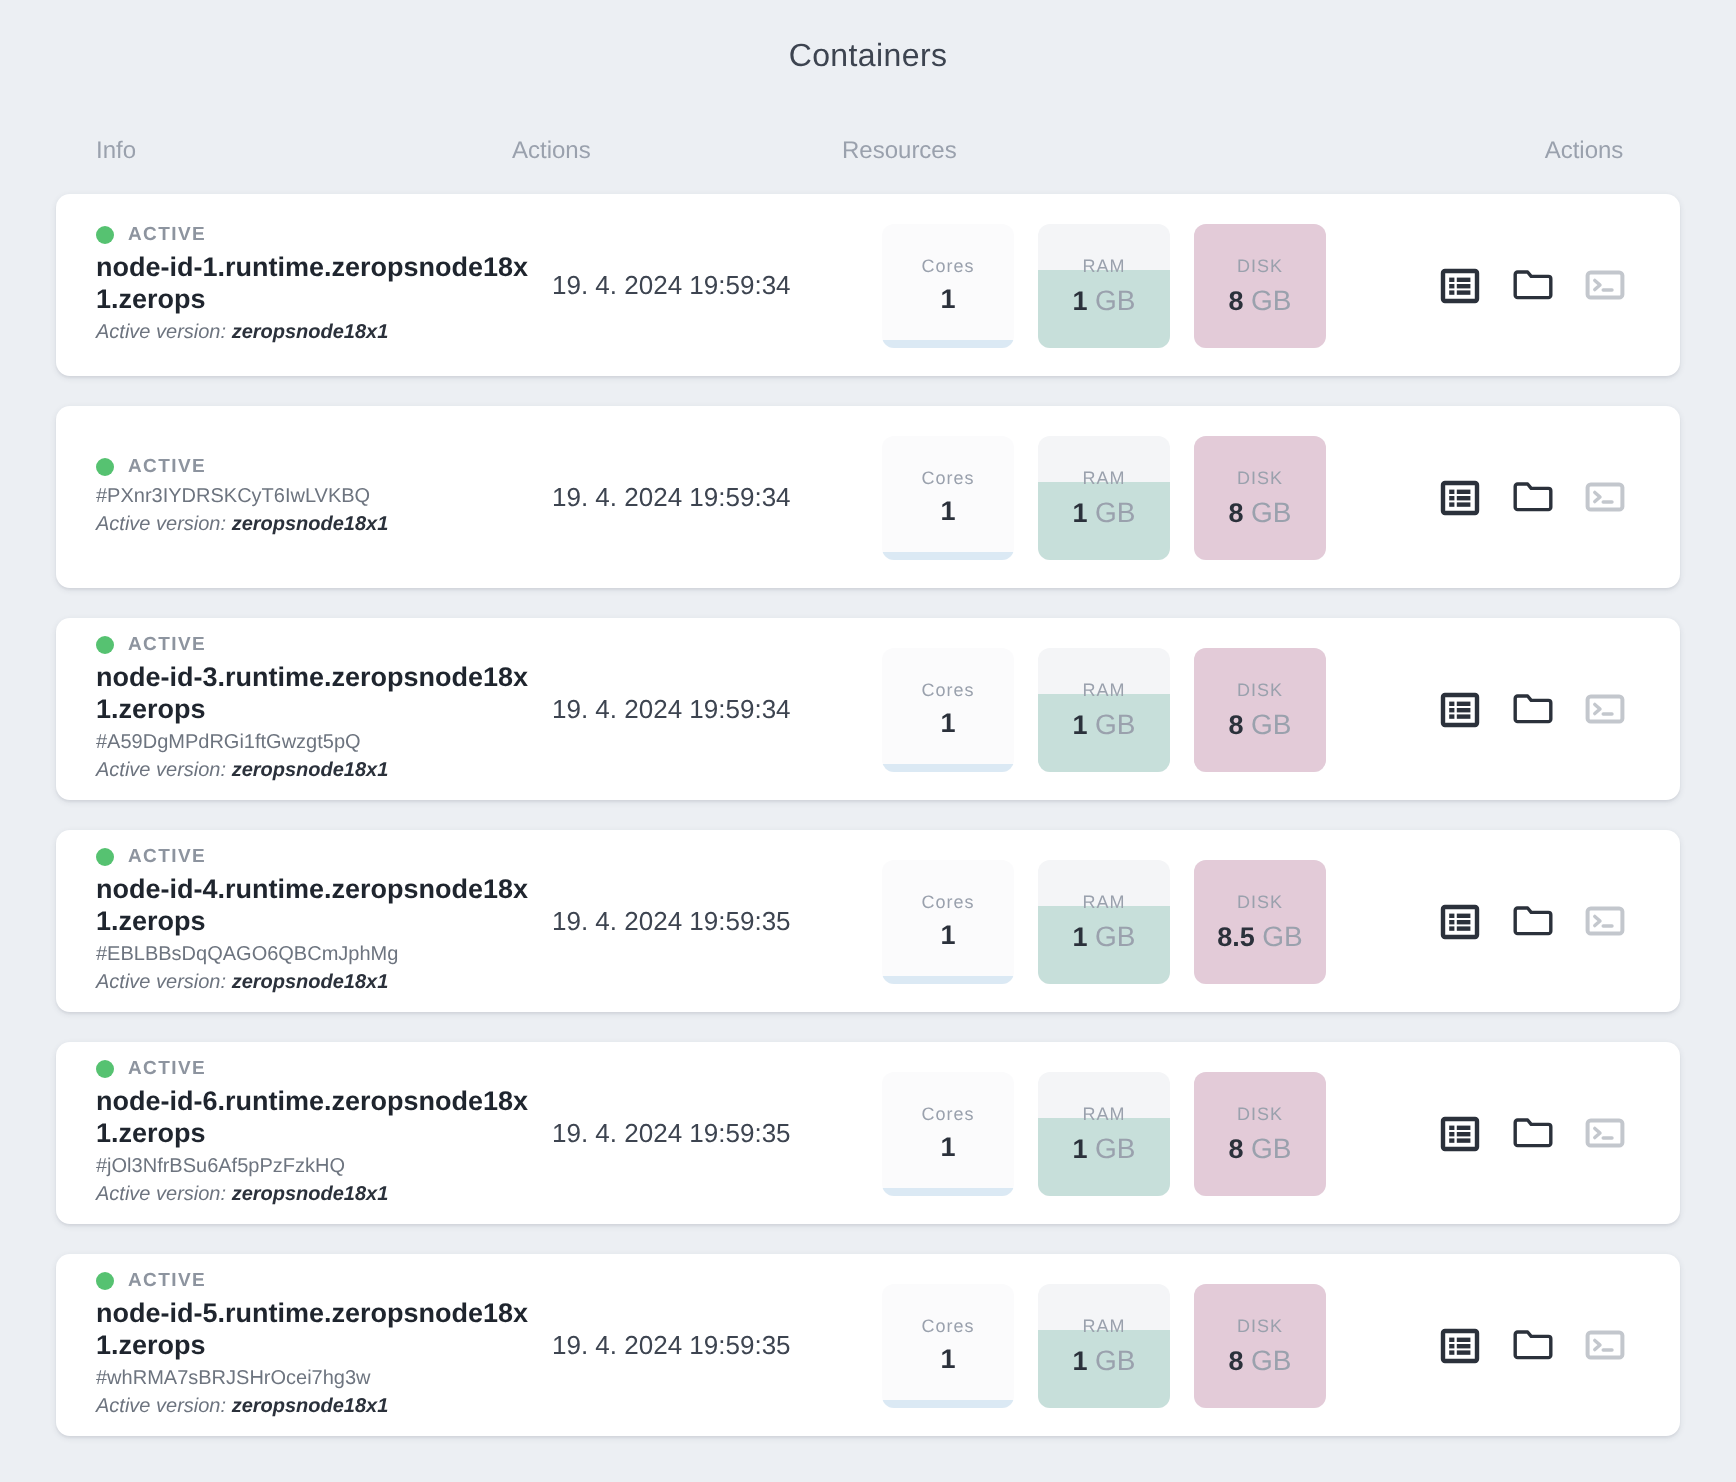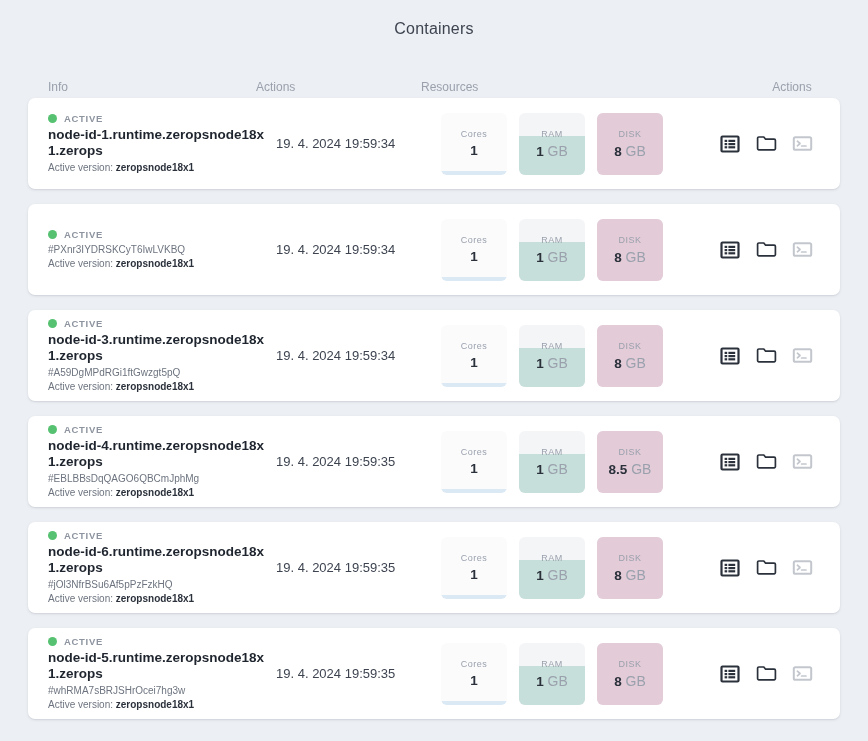--- a/index.html
+++ b/index.html
@@ -18,33 +18,33 @@
     font-weight: 400;
     color: #3d4450;
     padding-top: 20px;
     letter-spacing: .2px;
   }
 
   .col-headers {
     display: flex;
     align-items: center;
     padding: 0 28px;
-    margin-top: 38px;
+    margin-top: 26px;
     height: 22px;
     font-size: 12px;
     color: #9aa1ad;
     font-weight: 400;
   }
   .ch-info      { width: 228px; padding-left: 20px; }
   .ch-created   { width: 165px; }
   .ch-resources { width: 230px; }
   .ch-spacer    { flex: 1; }
   .ch-actions   { width: 96px; text-align: center; }
 
-  .rows { padding: 0 28px; }
+  .rows { padding: 0 28px; margin-top: 11px; }
 
   .row {
     background: #ffffff;
     border-radius: 7px;
     box-shadow: 0 1px 3px rgba(35,45,65,0.10), 0 1px 1px rgba(35,45,65,0.05);
     display: flex;
     align-items: center;
     height: 91px;
     margin-bottom: 15px;
     padding: 0 0 0 20px;
@@ -62,21 +62,21 @@
     color: #8d949f; font-weight: 600;
   }
   .node-name {
     font-size: 13.5px; font-weight: 700; color: #1f252e;
     line-height: 16px; word-break: break-all; margin-bottom: 2px;
   }
   .node-hash {
     font-size: 10px; color: #6d747f; line-height: 14px;
     word-break: break-all;
   }
-  .node-version { font-size: 10px; color: #6d747f; line-height: 14px; }
+  .node-version { font-size: 10px; color: #6d747f; line-height: 14px; font-style: italic; }
   .node-version b { color: #2b313b; font-weight: 700; }
 
   
   .cell-created {
     width: 165px; font-size: 13px; color: #3d4450;
   }
 
   
   .cell-resources { width: 230px; display: flex; gap: 12px; }
   .res-card {

